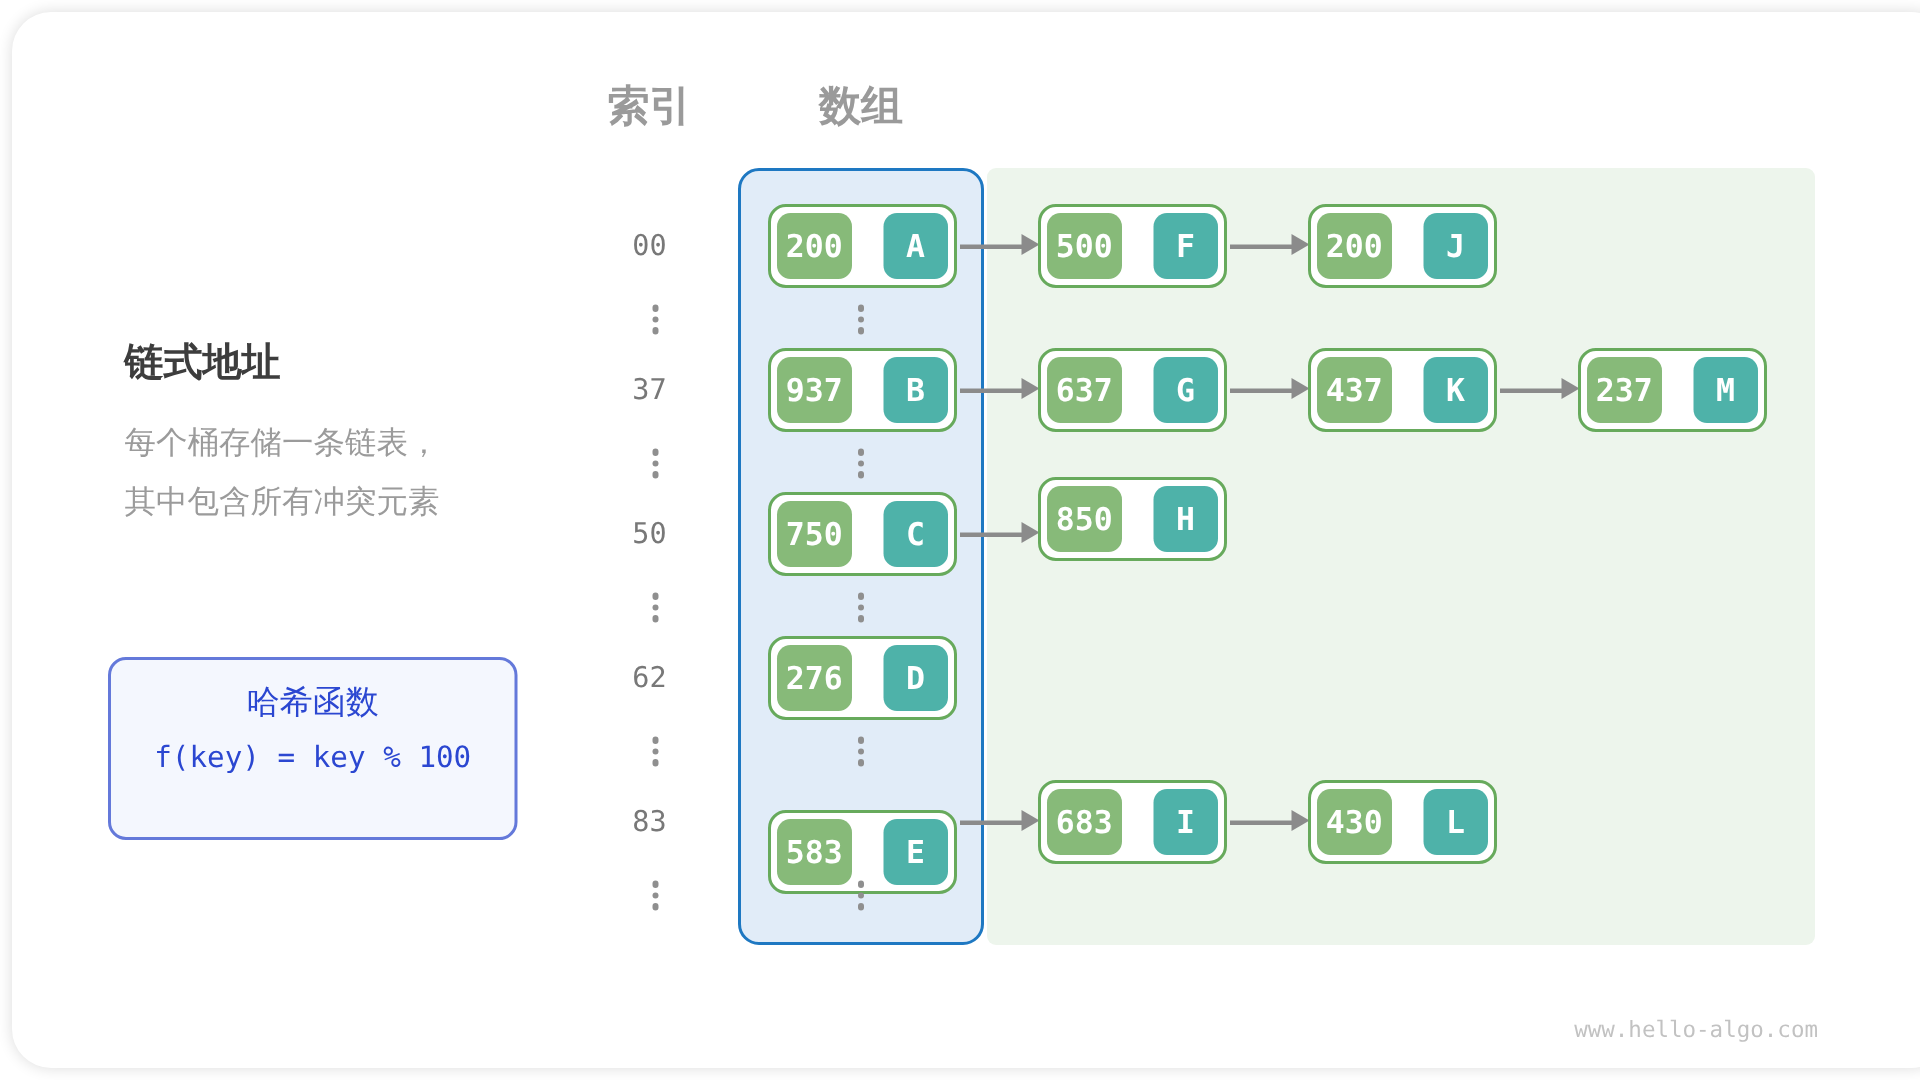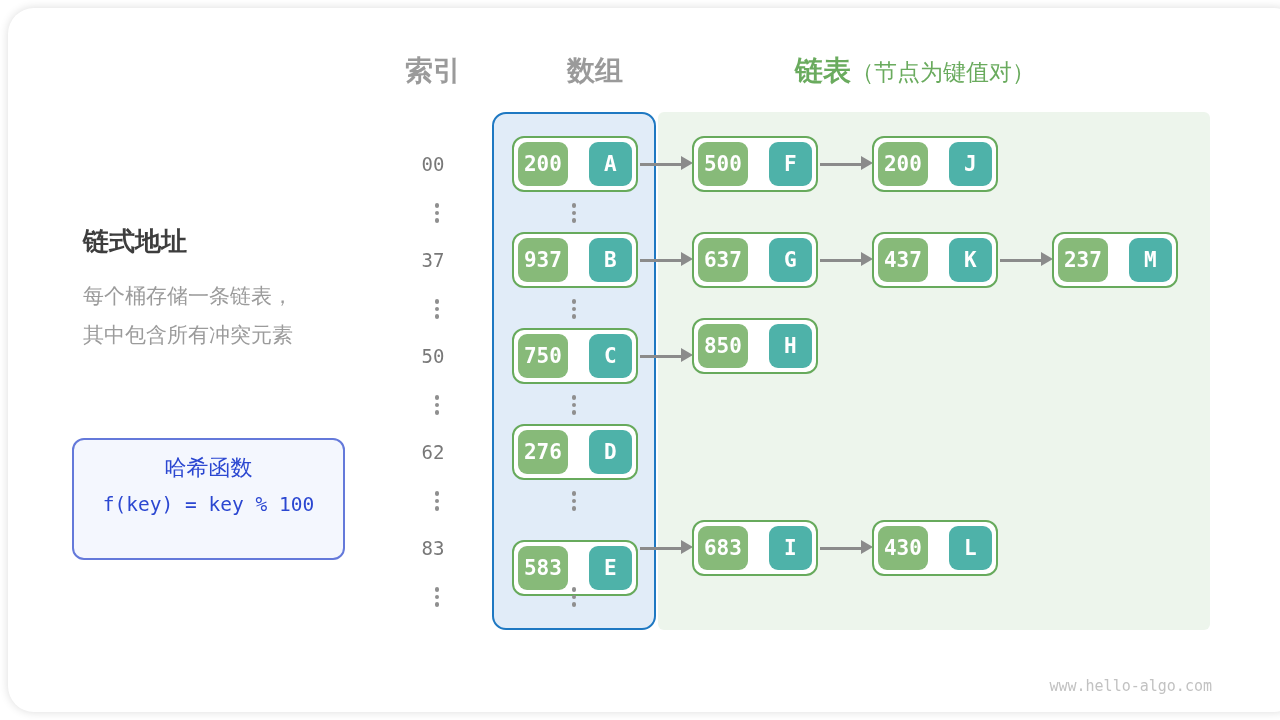--- a/index.html
+++ b/index.html
@@ -9,21 +9,21 @@
     padding-left:28px;
   }
   .card{
     position:absolute;left:8px;top:8px;right:8px;bottom:8px;
     background:#ffffff;border-radius:26px;
     box-shadow:0 0 10px rgba(0,0,0,0.14);
   }
   
   .hdr{position:absolute;top:52px;font-size:28px;font-weight:bold;color:var(--header_gray);}
   .hdr-index{left:405px;}
-  .hdr-array{left:567px;text-align:center;}
+  .hdr-array{left:546px;text-align:center;}
   .hdr-list-group{position:absolute;top:52px;left:795px;white-space:nowrap;}
   .hdr-list-strong{font-size:28px;font-weight:bold;color:var(--header_green);}
   .hdr-list-note{font-size:23px;font-weight:normal;color:var(--header_green);}
   
   .green-region{
     position:absolute;left:658px;top:112px;width:552px;height:518px;
     background:var(--list_bg);border-radius:6px;
   }
   .array-box{
     position:absolute;left:492px;top:112px;width:164px;height:518px;
@@ -75,21 +75,20 @@
   }
 </style>
 </head>
 <body>
 
 <div class="stage">
   <div class="card"></div>
 
   <div class="hdr hdr-index">索引</div>
   <div class="hdr hdr-array">数组</div>
-  <div class="hdr-list-group"><span class="hdr-list-strong">链表</span><span class="hdr-list-note">（节点为键值对）</span></div>
 
   <div class="green-region"></div>
   <div class="array-box"></div>
 
   <div id="rows">
       <div class="idx-label" style="top:136px">00</div>
       <div class="node" style="left:512px;top:136px">
         <div class="cell key">200</div>
         <div class="cell val">A</div>
       </div>

